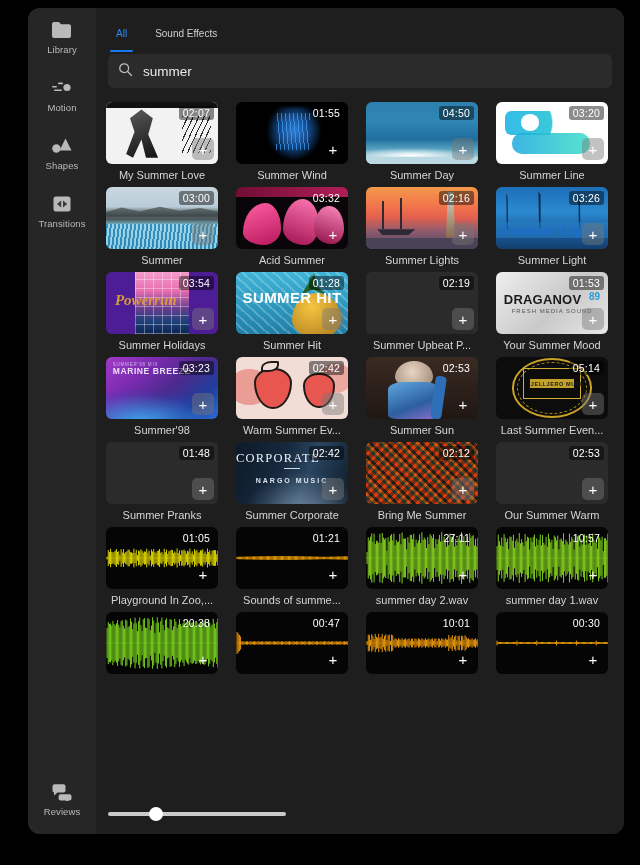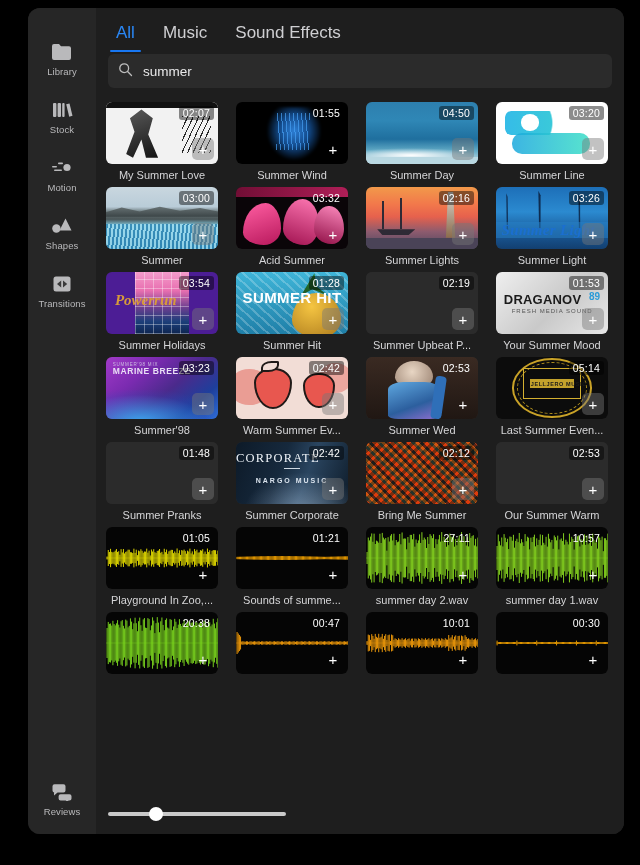--- a/index.html
+++ b/index.html
@@ -11,41 +11,41 @@
   .window{
     position:absolute;left:28px;top:8px;width:596px;height:826px;
     background:#1e1e1e;border-radius:12px;display:flex;overflow:hidden;
     box-shadow:0 0 26px 10px rgba(0,0,0,0.9);
   }
 
   
   .sidebar{
     width:68px;flex:0 0 68px;background:#262626;
     display:flex;flex-direction:column;align-items:center;
-    padding-top:24px;padding-bottom:8px;position:relative;
+    padding-top:2px;padding-bottom:8px;position:relative;
   }
   .side-item{
     width:56px;height:52px;border-radius:8px;margin-bottom:6px;
     display:flex;flex-direction:column;align-items:center;justify-content:center;
     color:#b9b9bb;cursor:pointer;
   }
   .side-item.active{background:#1778f2;color:#fff;}
   .side-ico{height:24px;display:flex;align-items:center;justify-content:center;margin-bottom:3px;}
   .side-ico svg{display:block;}
   .side-label{font-size:9.5px;letter-spacing:.1px;line-height:1;}
   .spacer{flex:1 1 auto;}
   .side-item.bottom{margin-bottom:2px;}
 
   
   .content{flex:1 1 auto;background:#1e1e1e;display:flex;flex-direction:column;min-width:0;position:relative;}
 
   .tabs{display:flex;align-items:flex-end;height:44px;padding:0 8px;gap:4px;}
   .tab{
     position:relative;padding:0 12px;height:38px;display:flex;align-items:center;
-    font-size:17px;color:#cfcfd2;cursor:pointer;
+    font-size:10px;color:#cfcfd2;cursor:pointer;
   }
   .tab.active{color:#2a87f5;}
   .tab.active:after{
     content:"";position:absolute;left:6px;right:6px;bottom:0;height:2.5px;background:#1877f2;border-radius:2px;
   }
 
   .searchwrap{padding:2px 12px 10px 12px;}
   .searchbox{
     height:34px;background:#2b2b2b;border-radius:6px;display:flex;align-items:center;
     padding:0 10px;gap:10px;
@@ -104,31 +104,20 @@
 
       <div class="side-item">
         <span class="side-ico">
           <svg width="22" height="18" viewBox="0 0 22 18">
               <path fill="#b9b9bb" d="M1 3a2 2 0 0 1 2-2h5l2 2.2h8a2 2 0 0 1 2 2V15a2 2 0 0 1-2 2H3a2 2 0 0 1-2-2z"></path>
             </svg>
         </span>
         <span class="side-label">Library</span>
       </div>
 
-      <div class="side-item">
-        <span class="side-ico">
-          <svg width="22" height="20" viewBox="0 0 22 20">
-            <rect x="2" y="3" width="3.4" height="14" rx="1" fill="#b9b9bb"></rect>
-            <rect x="6.6" y="3" width="3.4" height="14" rx="1" fill="#b9b9bb"></rect>
-            <rect x="11.2" y="3" width="2.4" height="14" rx="1" fill="#b9b9bb"></rect>
-            <path d="M15.2 4.3l3.3-.9 3 12.4-3.3.9z" fill="#b9b9bb"></path>
-          </svg>
-        </span>
-        <span class="side-label">Stock</span>
-      </div>
 
 
       <div class="side-item">
         <span class="side-ico">
           <svg width="22" height="14" viewBox="0 0 22 14">
             <rect x="1" y="5" width="5" height="1.6" rx=".8" fill="#b9b9bb"></rect>
             <rect x="3" y="8.4" width="8" height="1.6" rx=".8" fill="#b9b9bb"></rect>
             <rect x="7" y="1.6" width="5" height="1.6" rx=".8" fill="#b9b9bb"></rect>
             <circle cx="16" cy="6.5" r="3.6" fill="#b9b9bb"></circle>
           </svg>
@@ -172,23 +161,20 @@
       </div>
     </div>
 
     <div class="content">
 
       <div class="tabs">
         <div class="tab active">
           <span>All</span>
         </div>
         <div class="tab">
-          <span>Music</span>
-        </div>
-        <div class="tab">
           <span>Sound Effects</span>
         </div>
       </div>
 
       <div class="searchwrap">
         <div class="searchbox">
           <span>
             <svg width="15" height="15" viewBox="0 0 16 16">
               <circle cx="6.6" cy="6.6" r="4.7" fill="none" stroke="#bdbdbd" stroke-width="1.4"></circle>
               <line x1="10.2" y1="10.2" x2="14.4" y2="14.4" stroke="#bdbdbd" stroke-width="1.4" stroke-linecap="round"></line>
@@ -408,21 +394,21 @@
                 <div class="art">
                   <div style="position:absolute;inset:0;background:linear-gradient(#3a2a22,#201713)">
       <div style="position:absolute;left:26%;top:6%;width:34%;height:44%;background:radial-gradient(circle at 45% 40%,#e8d6c4,#9a8271);border-radius:50% 50% 45% 55%/60% 58% 42% 40%"></div>
       <div style="position:absolute;left:20%;top:40%;width:46%;height:60%;background:linear-gradient(160deg,#5fa8e0,#2c5f9e 60%,#8f6fd0);border-radius:30% 30% 20% 20%/20% 20% 10% 10%"></div>
       <div style="position:absolute;left:60%;top:30%;width:10%;height:70%;background:#2f6fb8;transform:rotate(8deg);border-radius:4px"></div>
     </div>
                 </div>
                 <div class="dur plain">02:53</div>
                 <div class="plus flat">+</div>
               </div>
-              <div class="cap">Summer Wed</div>
+              <div class="cap">Summer Sun</div>
             </div>
             <div class="card">
               <div class="thumb">
                 <div class="art">
                   <div style="position:absolute;inset:0;background:#0c0c0c">
       <div style="position:absolute;left:14%;top:2%;width:72%;height:96%;border:2px solid #c9a227;border-radius:50%"></div>
       <div style="position:absolute;left:19%;top:8%;width:62%;height:84%;border:1px dashed #b08f1f;border-radius:50%"></div>
       <div style="position:absolute;left:24%;top:18%;width:52%;height:50%;border:1.5px solid #d4b030"></div>
       <div style="position:absolute;left:30%;top:36%;width:40%;height:14%;background:#d4b030;opacity:.92"></div>
       <div style="position:absolute;left:31%;top:38%;font:700 5.5px 'Liberation Sans',sans-serif;color:#1a1a1a;letter-spacing:.6px">JELLJERO MUSIC</div>

